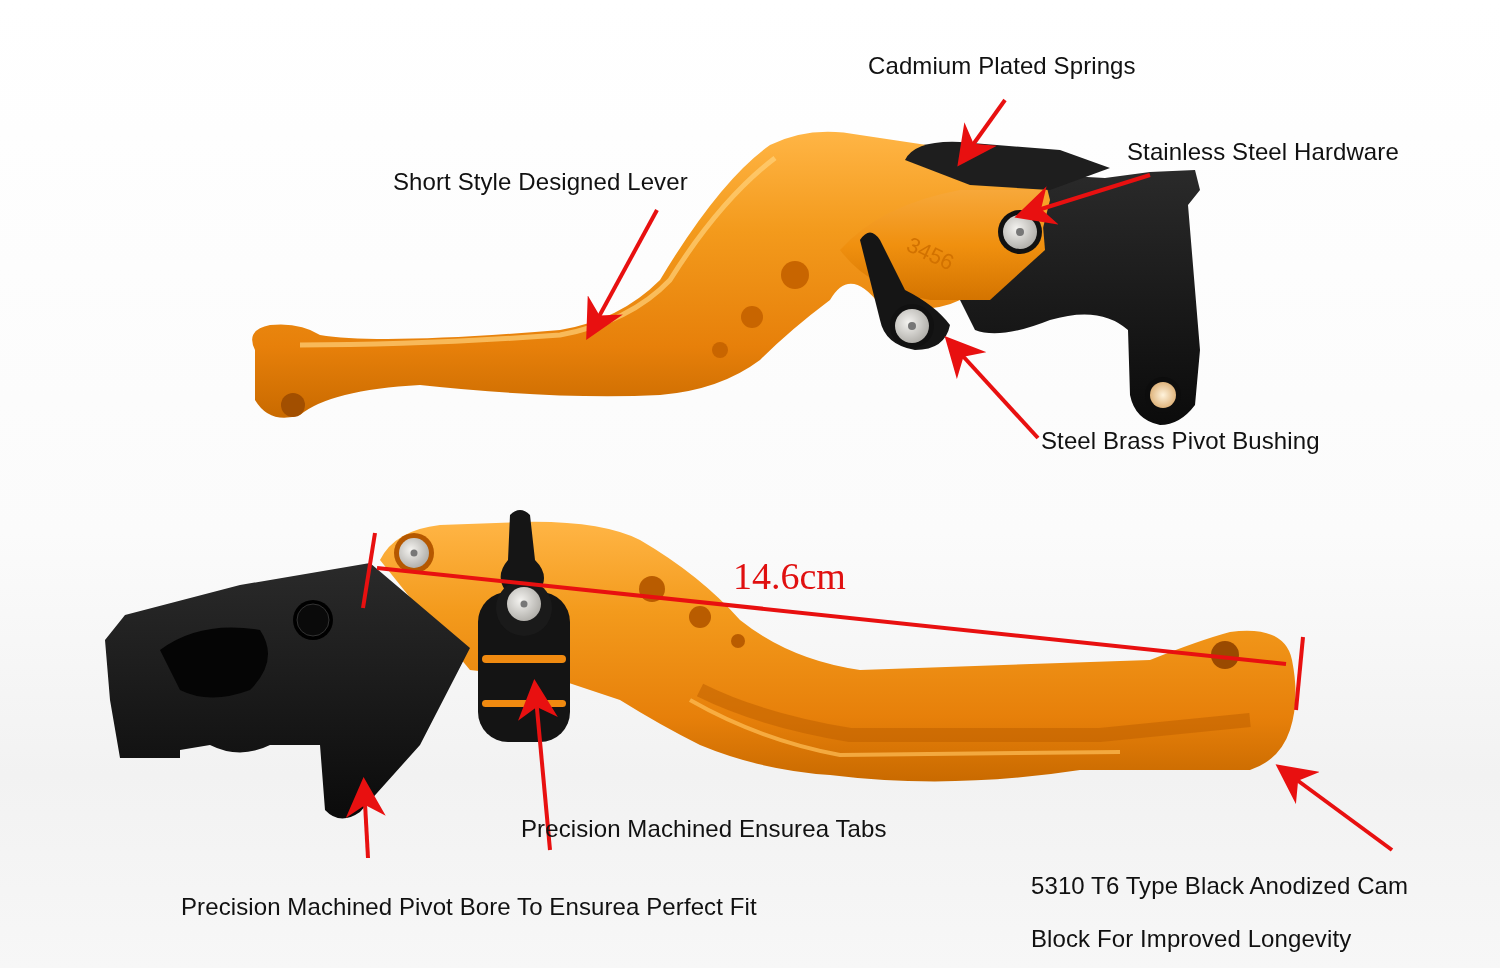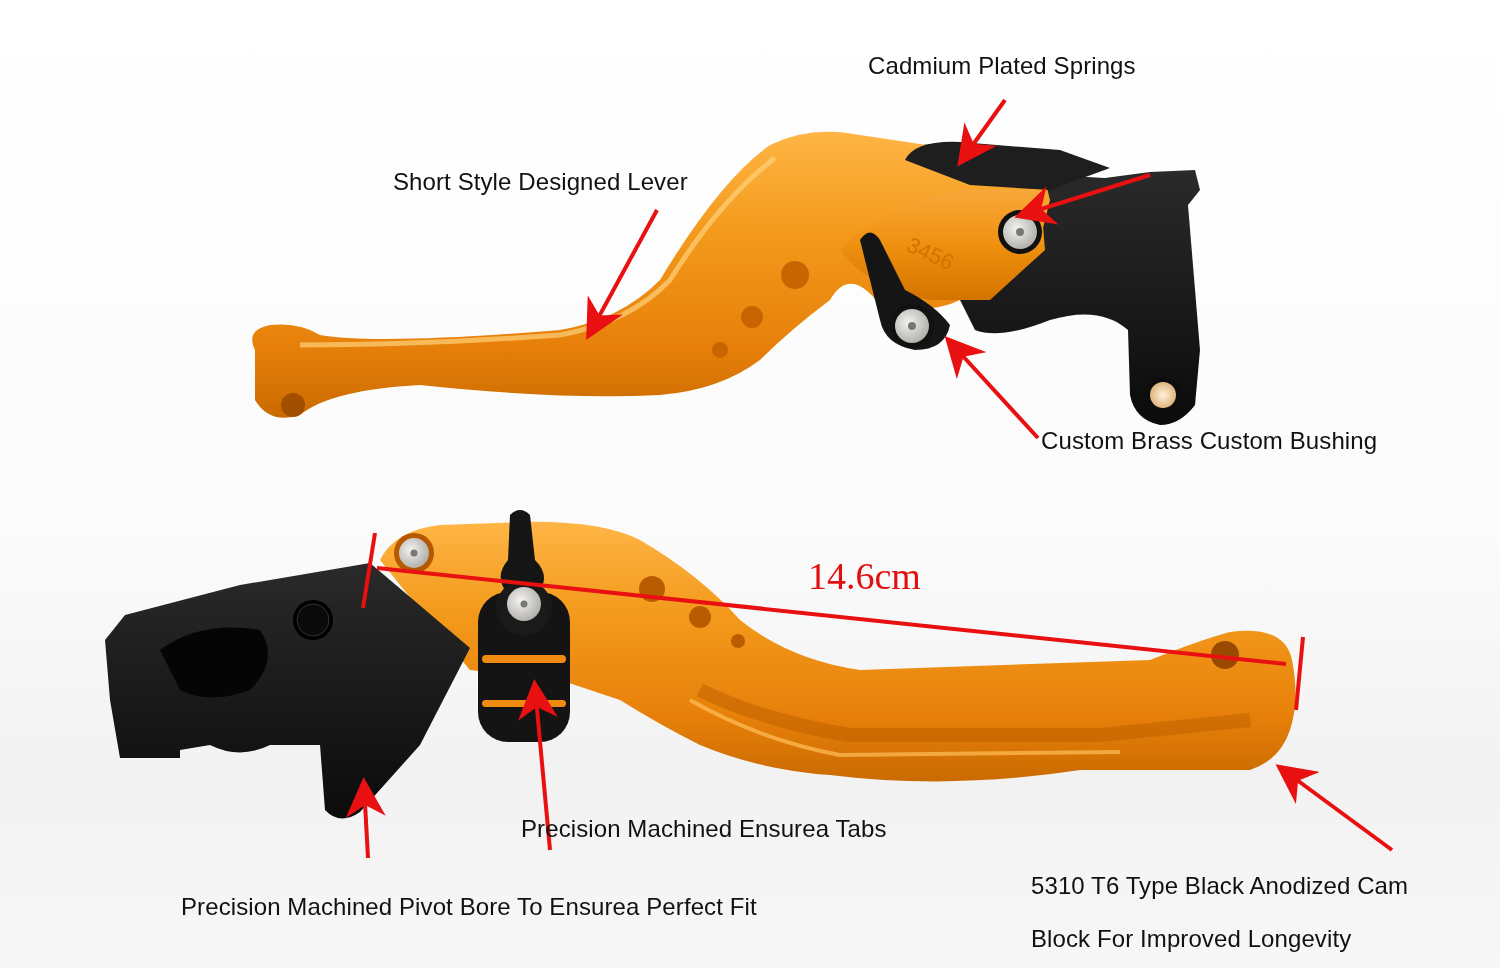--- a/index.html
+++ b/index.html
@@ -120,21 +120,22 @@
     </g>
 
     <g stroke="#e81010" stroke-width="4">
       <line x1="375" y1="533" x2="363" y2="608"></line>
       <line x1="377" y1="568" x2="1286" y2="664"></line>
       <line x1="1303" y1="637" x2="1296" y2="710"></line>
     </g>
   </svg>
 
   <div class="label" style="left:868px; top:54px;">Cadmium Plated Springs</div>
+  <div class="label" style="left:1127px; top:140px;">Stainless Steel Hardware</div>
   <div class="label" style="left:393px; top:170px;">Short Style Designed Lever</div>
-  <div class="label" style="left:1041px; top:429px;">Custom Brass Custom Bushing</div>
-  <div class="measure" style="left:808px; top:557px;">14.6cm</div>
+  <div class="label" style="left:1041px; top:429px;">Steel Brass Pivot Bushing</div>
+  <div class="measure" style="left:733px; top:557px;">14.6cm</div>
   <div class="label" style="left:521px; top:817px;">Precision Machined Ensurea Tabs</div>
   <div class="label" style="left:181px; top:895px;">Precision Machined Pivot Bore To Ensurea Perfect Fit</div>
   <div class="label" style="left:1031px; top:874px;">5310 T6 Type Black Anodized Cam</div>
   <div class="label" style="left:1031px; top:927px;">Block For Improved Longevity</div>
 
 </div>
 
 </body></html>

